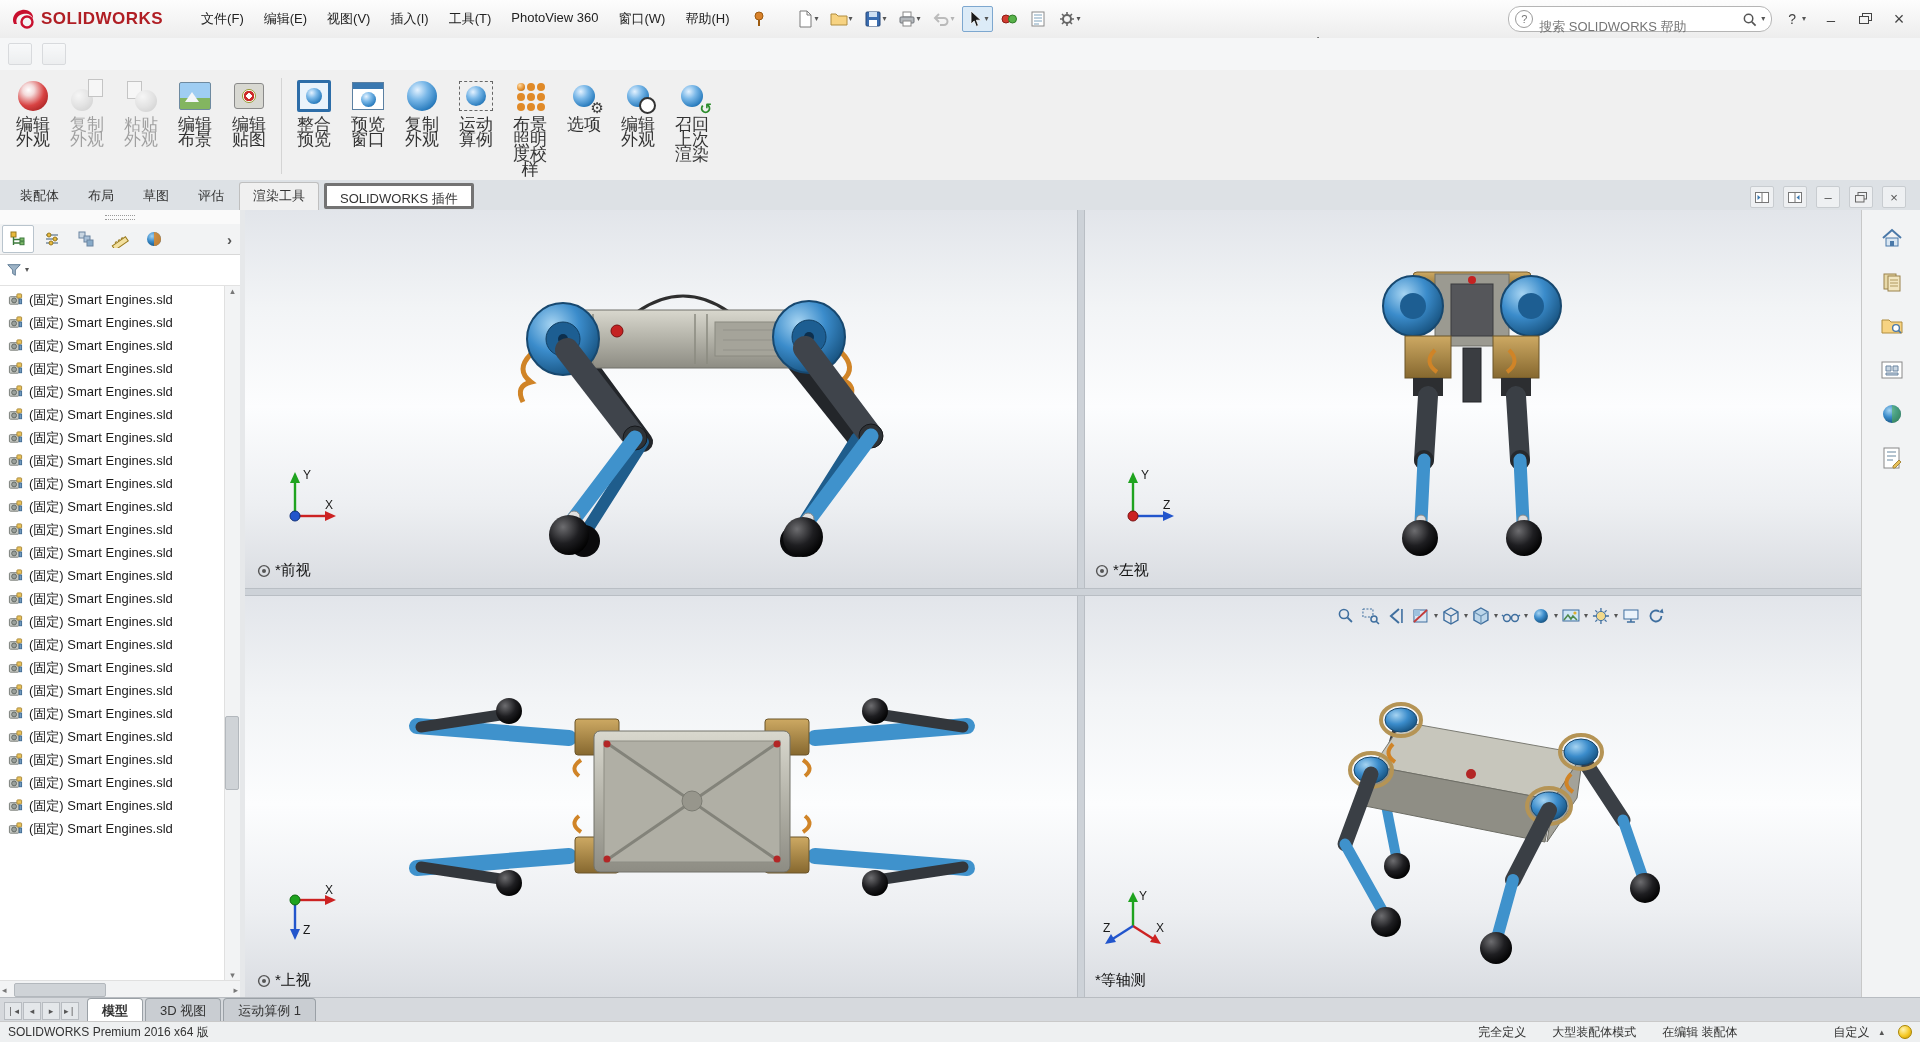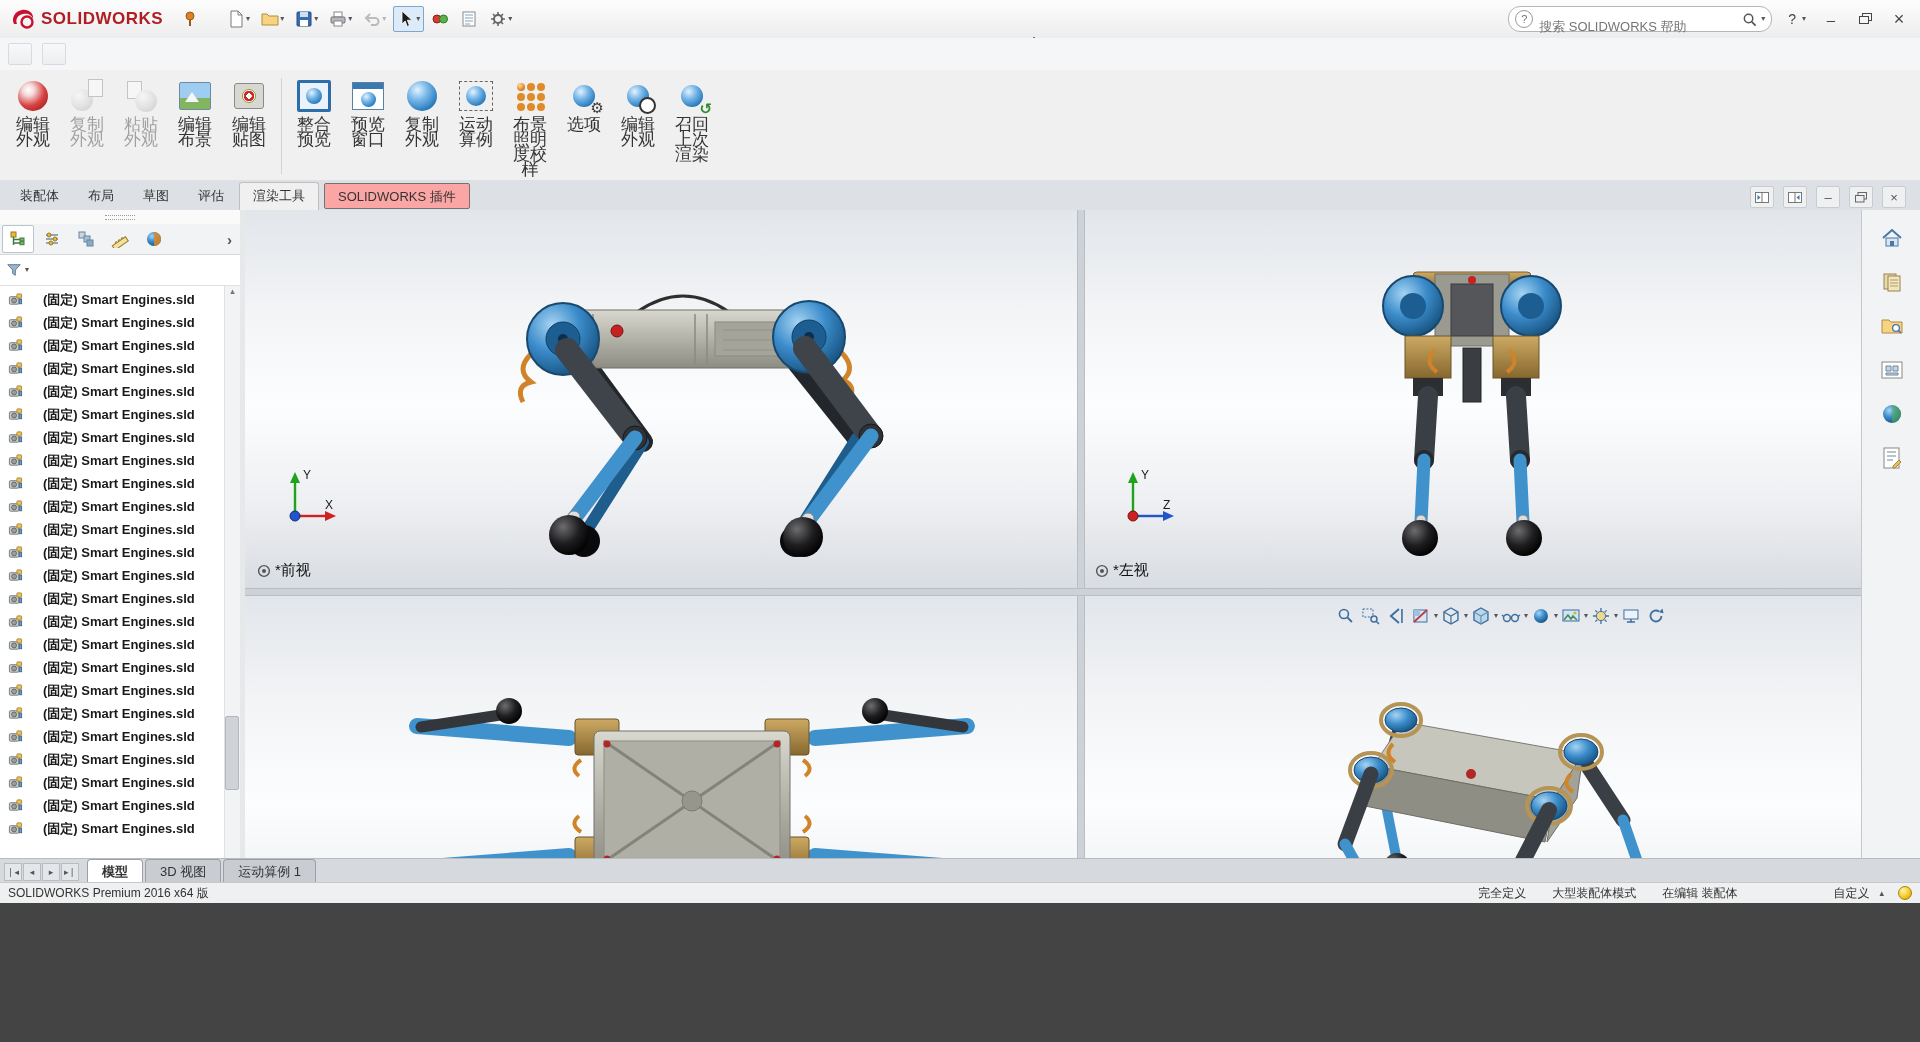--- a/index.html
+++ b/index.html
@@ -1,16 +1,16 @@
 <!DOCTYPE html>
 <html><head>
 <meta charset="utf-8">
 <style>
   html,body{margin:0;padding:0;background:#444;}
-  #app{position:relative;width:1920px;height:903px;background:#e8e8e8;overflow:hidden;
+  #app{position:relative;width:1920px;height:1042px;background:#e8e8e8;overflow:hidden;
        font-family:"Liberation Sans","DejaVu Sans",sans-serif;font-size:13px;color:#222;}
   svg{display:block}
   
   .titlebar{position:absolute;top:0;left:0;right:0;height:38px;background:linear-gradient(#fdfdfd,#ededed);
             border-bottom:1px solid #cfcfcf;display:flex;align-items:center;padding:0 6px;gap:2px;}
   .logo{display:flex;align-items:center;gap:5px;padding:0 8px 0 4px;}
   .brand{color:#b01e24;font-weight:bold;font-size:17px;letter-spacing:.5px;}
   .menus{display:flex;margin-left:18px;}
   .menu-item{padding:4px 10px;cursor:default;white-space:nowrap;}
   .pin{margin:0 10px;}
@@ -72,41 +72,41 @@
                  0 20px 0 #e08a28,10px 20px 0 #e08a28,20px 20px 0 #e08a28;}
   .overlay-gear{position:absolute;right:-3px;bottom:-4px;font-size:15px;color:#3a3a3a;}
   .overlay-clock{position:absolute;right:-1px;bottom:-1px;width:13px;height:13px;border-radius:50%;
             background:#fff;border:2px solid #333;}
   .overlay-arrow{position:absolute;right:-3px;bottom:-5px;font-size:15px;font-weight:bold;color:#2c8c2c;}
   
   .cmtabs{position:absolute;top:180px;left:0;right:0;height:30px;background:#dde1e5;border-bottom:1px solid #c3c7cb;
           display:flex;align-items:stretch;padding:2px 6px 0;}
   .tab{padding:4px 13px 3px;margin-right:1px;color:#333;border:1px solid transparent;white-space:nowrap;}
   .tab.active{background:#f0f0f0;border-color:#bfbfbf;border-bottom-color:#f0f0f0;border-radius:3px 3px 0 0;}
-  .tab.boxed{border:1px solid #737373;background:#fca5a5;border-radius:2px;margin-left:4px;margin-top:1px;margin-bottom:3px;}
+  .tab.boxed{border:3px solid #737373;background:#ffffff;border-radius:2px;margin-left:4px;margin-top:1px;margin-bottom:3px;}
   .pane-controls{margin-left:auto;display:flex;align-items:center;gap:9px;padding-right:8px;}
   .pane-btn{width:22px;height:20px;display:flex;align-items:center;justify-content:center;color:#555;font-size:13px;
             border:1px solid #c8ccd0;background:#eef0f2;border-radius:2px;}
   
   .content{position:absolute;top:210px;left:0;right:0;height:788px;}
   
   .leftpanel{position:absolute;left:0;top:0;width:240px;height:788px;background:#fff;border-right:1px solid #c8c8c8;
              display:flex;flex-direction:column;}
   .grip{height:14px;display:flex;align-items:center;justify-content:center;background:#fafafa;}
   .grip span{width:30px;height:3px;border-top:1px dotted #9a9a9a;border-bottom:1px dotted #9a9a9a;}
   .panel-tabs{height:30px;display:flex;align-items:center;gap:2px;padding:0 2px;background:#f2f3f4;
               border-bottom:1px solid #d8d8d8;}
   .ptab{width:30px;height:26px;display:flex;align-items:center;justify-content:center;border:1px solid transparent;
         border-radius:2px;}
   .ptab.active{background:#fff;border-color:#b9c4cd;}
   .ptab-chevron{margin-left:auto;font-size:15px;color:#555;padding:0 6px;font-weight:bold;}
   .filter-row{height:30px;display:flex;align-items:center;gap:3px;padding:0 6px;border-bottom:1px solid #e2e2e2;}
   .tree{flex:1;position:relative;overflow:hidden;padding-top:2px;}
   .tree-rows{position:absolute;left:0;top:2px;right:15px;bottom:0;}
-  .tree-row{height:23px;display:flex;align-items:center;gap:20px;padding-left:8px;white-space:nowrap;overflow:hidden;font-weight:bold;}
+  .tree-row{height:23px;display:flex;align-items:center;gap:6px;padding-left:8px;white-space:nowrap;overflow:hidden;}
   .tree-row span{font-size:13px;color:#1a1a1a;}
   .vscroll{position:absolute;right:0;top:0;bottom:0;width:15px;background:#f2f3f4;border-left:1px solid #e0e0e0;
            display:flex;flex-direction:column;align-items:center;justify-content:space-between;font-size:9px;color:#777;}
   .vthumb{position:absolute;right:1px;top:62%;width:12px;height:72px;background:#cfd3d7;border:1px solid #b3b8bd;border-radius:2px;}
   .hscroll{height:17px;background:#f2f3f4;border-top:1px solid #e0e0e0;position:relative;display:flex;
            align-items:center;justify-content:space-between;padding:0 2px;font-size:9px;color:#777;}
   .hthumb{position:absolute;left:14px;top:2px;width:90px;height:12px;background:#cfd3d7;border:1px solid #b3b8bd;border-radius:2px;}
   .panel-splitter{position:absolute;left:240px;top:0;width:5px;height:788px;background:#e6e8ea;border-right:1px solid #c8c8c8;}
   
   .graphics{position:absolute;left:245px;top:0;width:1616px;height:788px;background:#c7ccd2;}
@@ -181,20 +181,30 @@
   </svg>
 
   <header class="titlebar">
     <div class="logo">
       <svg width="26" height="22" viewBox="0 0 26 22">
         <path d="M4 16 C1 10 5 3 12 2 C19 1 24 6 23 11 C22 7 18 5 13 6 C8 7 5 11 7 16 Z" fill="#c8102e"></path>
         <circle cx="17" cy="14" r="5.5" fill="none" stroke="#c8102e" stroke-width="2.4"></circle>
       </svg>
       <span class="brand">SOLIDWORKS</span>
     </div>
+    <nav class="menus">
+      <span class="menu-item">文件(F)</span>
+      <span class="menu-item">编辑(E)</span>
+      <span class="menu-item">视图(V)</span>
+      <span class="menu-item">插入(I)</span>
+      <span class="menu-item">工具(T)</span>
+      <span class="menu-item">PhotoView 360</span>
+      <span class="menu-item">窗口(W)</span>
+      <span class="menu-item">帮助(H)</span>
+    </nav>
     <span class="pin">
       <svg width="14" height="16" viewBox="0 0 14 16">
           <circle cx="7" cy="5" r="4" fill="#d9822b" stroke="#9c5a10"></circle>
           <line x1="7" y1="9" x2="7" y2="15" stroke="#9c5a10" stroke-width="2"></line>
         </svg>
     </span>
     <div class="qat">
       <span class="tbtn">
         <svg width="18" height="18" viewBox="0 0 18 18">
             <path d="M4 1h7l4 4v12H4z" fill="#fff" stroke="#7a7a7a"></path>

